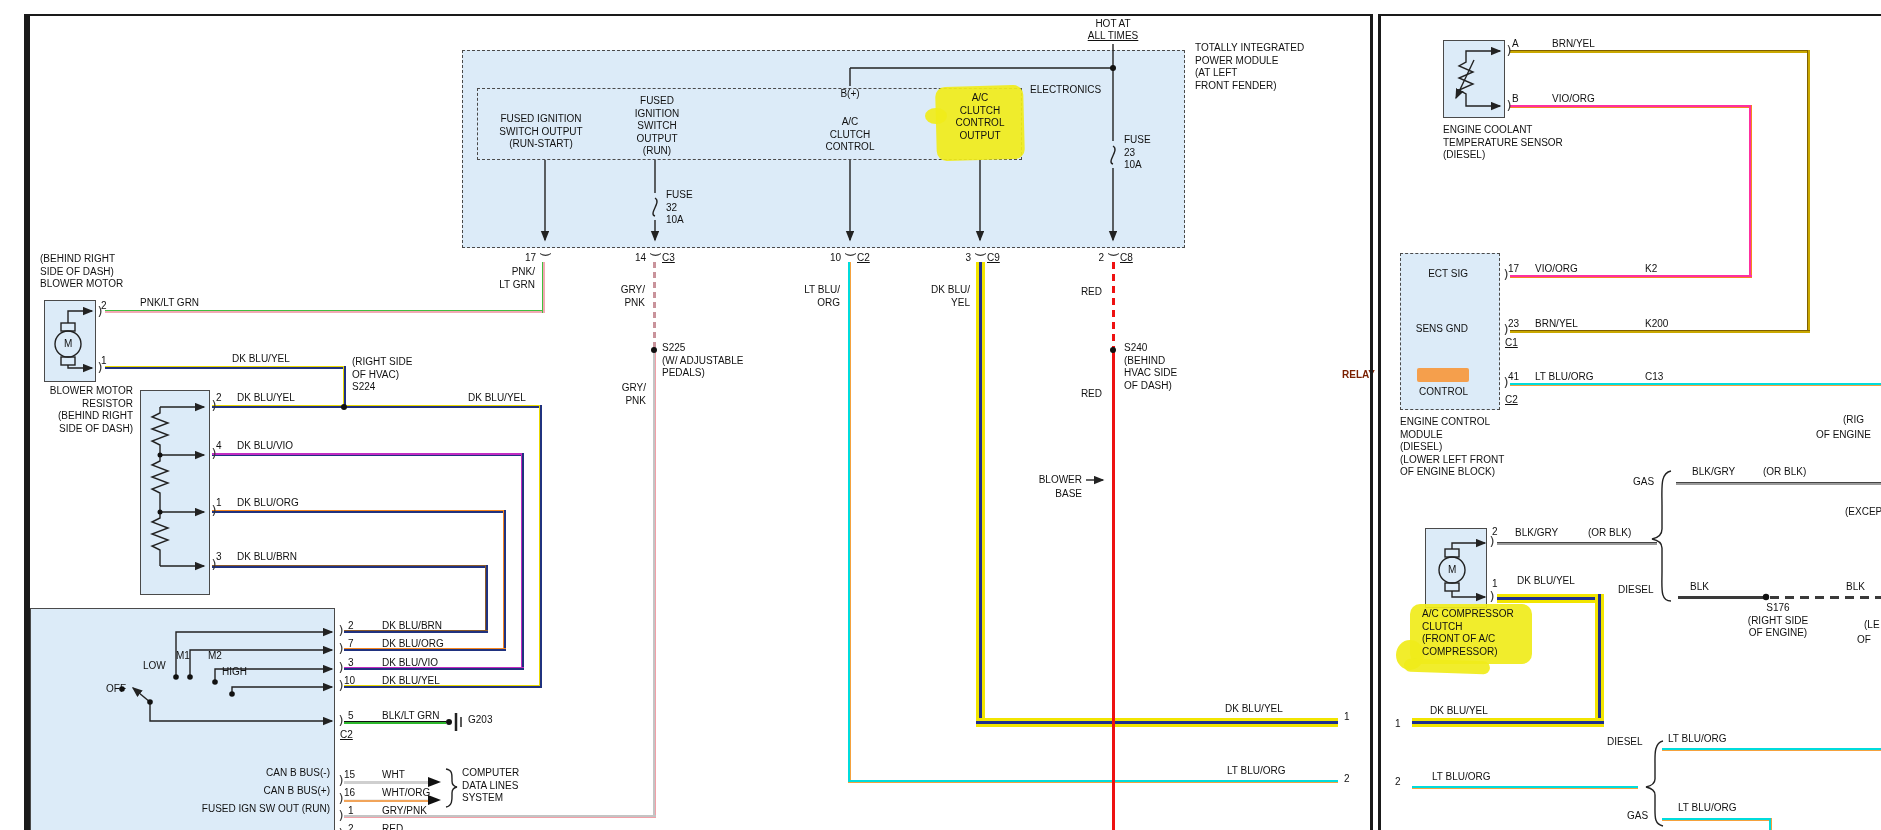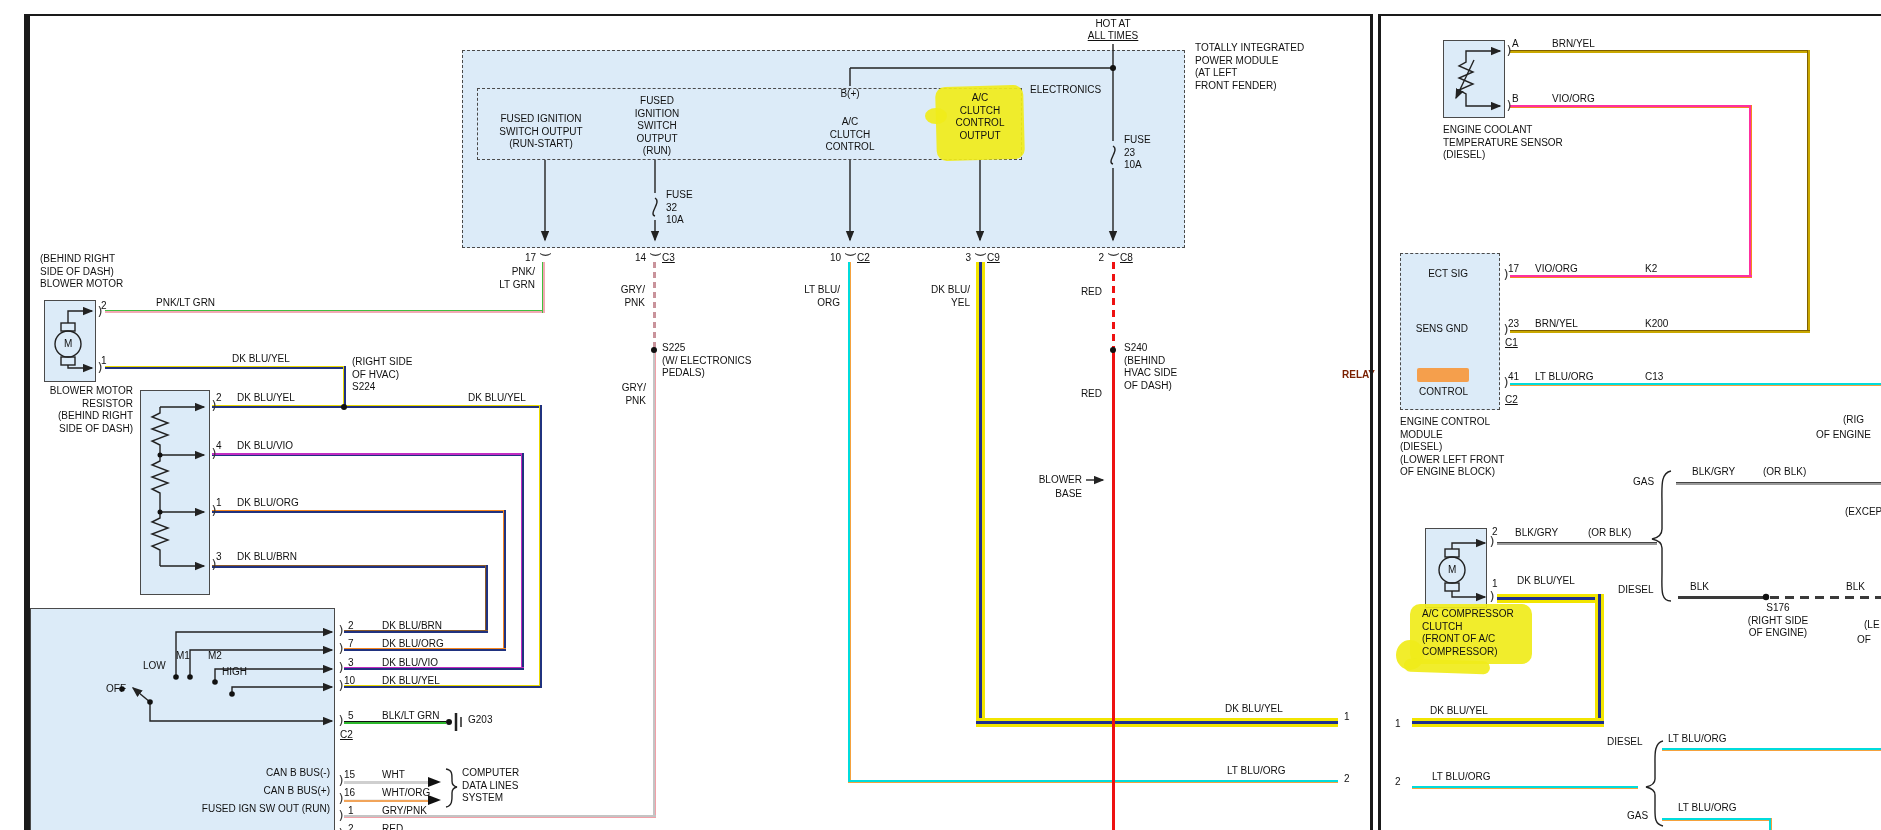--- a/index.html
+++ b/index.html
@@ -259,39 +259,39 @@
   <div class="t tr" style="left:535px;top:266px">PNK/
 LT GRN</div>
   <div class="t tr" style="left:645px;top:284px">GRY/
 PNK</div>
   <div class="t tr" style="left:840px;top:284px">LT BLU/
 ORG</div>
   <div class="t tr" style="left:970px;top:284px">DK BLU/
 YEL</div>
   <span class="t tr" style="left:1102px;top:286px">RED</span>
   <div class="t" style="left:662px;top:342px">S225
-(W/ ELECTRONICS
+(W/ ADJUSTABLE
 PEDALS)</div>
   <div class="t tr" style="left:646px;top:382px">GRY/
 PNK</div>
   <div class="t" style="left:1124px;top:342px">S240
 (BEHIND
 HVAC SIDE
 OF DASH)</div>
   <span class="t tr" style="left:1102px;top:388px">RED</span>
   <span class="t tr" style="left:1082px;top:474px">BLOWER</span>
   <span class="t tr" style="left:1082px;top:488px">BASE</span>
 
   <div class="t" style="left:40px;top:253px">(BEHIND RIGHT
 SIDE OF DASH)
 BLOWER MOTOR</div>
   <span class="t" style="left:64px;top:338px">M</span>
   <span class="t" style="left:101px;top:300px">2</span>
   <span class="br" style="left:94px;top:305px">)</span>
-  <span class="t" style="left:156px;top:297px">PNK/LT GRN</span>
+  <span class="t" style="left:140px;top:297px">PNK/LT GRN</span>
   <span class="t" style="left:101px;top:355px">1</span>
   <span class="br" style="left:94px;top:361px">)</span>
   <span class="t" style="left:232px;top:353px">DK BLU/YEL</span>
   <div class="t" style="left:352px;top:356px">(RIGHT SIDE
 OF HVAC)
 S224</div>
 
   <div class="t tr" style="left:133px;top:385px">BLOWER MOTOR
 RESISTOR
 (BEHIND RIGHT

